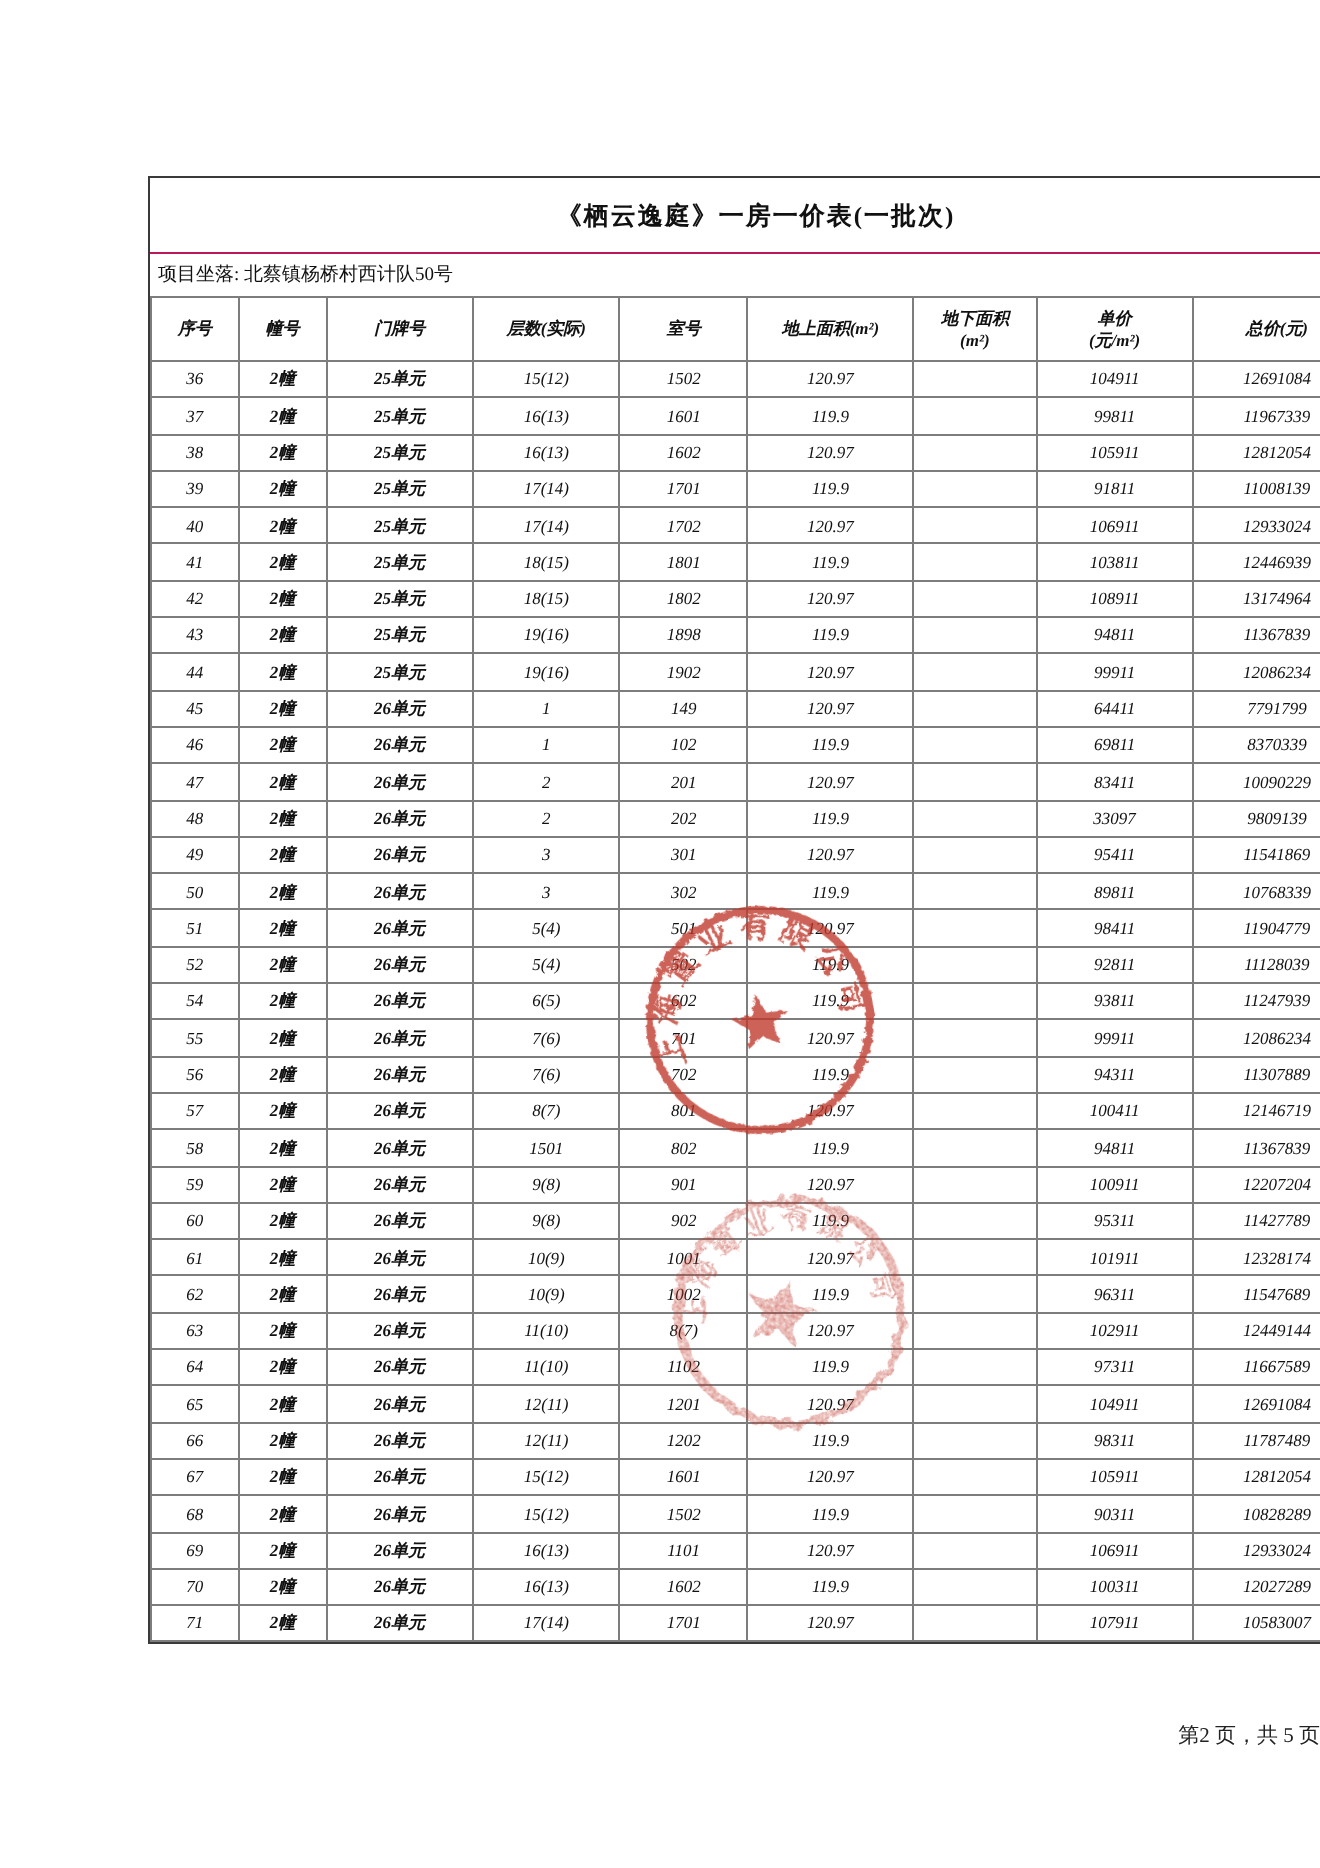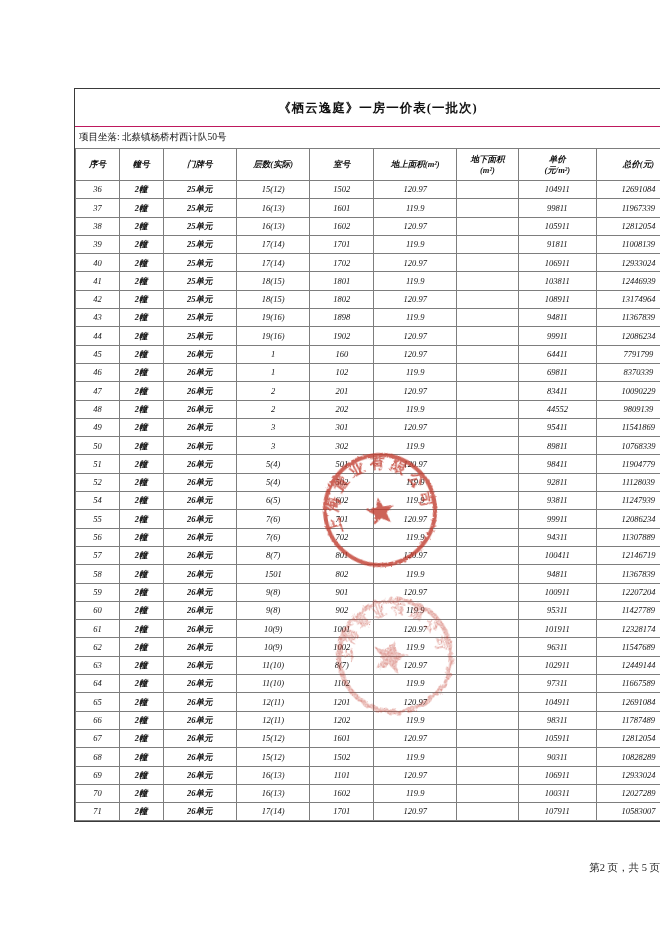--- a/index.html
+++ b/index.html
@@ -214,21 +214,21 @@
             <td>120.97</td>
             <td></td>
             <td>99911</td>
             <td>12086234</td>
           </tr>
           <tr>
             <td>45</td>
             <td>2幢</td>
             <td>26单元</td>
             <td>1</td>
-            <td>160</td>
+            <td>149</td>
             <td>120.97</td>
             <td></td>
             <td>64411</td>
             <td>7791799</td>
           </tr>
           <tr>
             <td>46</td>
             <td>2幢</td>
             <td>26单元</td>
             <td>1</td>
@@ -250,21 +250,21 @@
             <td>10090229</td>
           </tr>
           <tr>
             <td>48</td>
             <td>2幢</td>
             <td>26单元</td>
             <td>2</td>
             <td>202</td>
             <td>119.9</td>
             <td></td>
-            <td>44552</td>
+            <td>33097</td>
             <td>9809139</td>
           </tr>
           <tr>
             <td>49</td>
             <td>2幢</td>
             <td>26单元</td>
             <td>3</td>
             <td>301</td>
             <td>120.97</td>
             <td></td>

